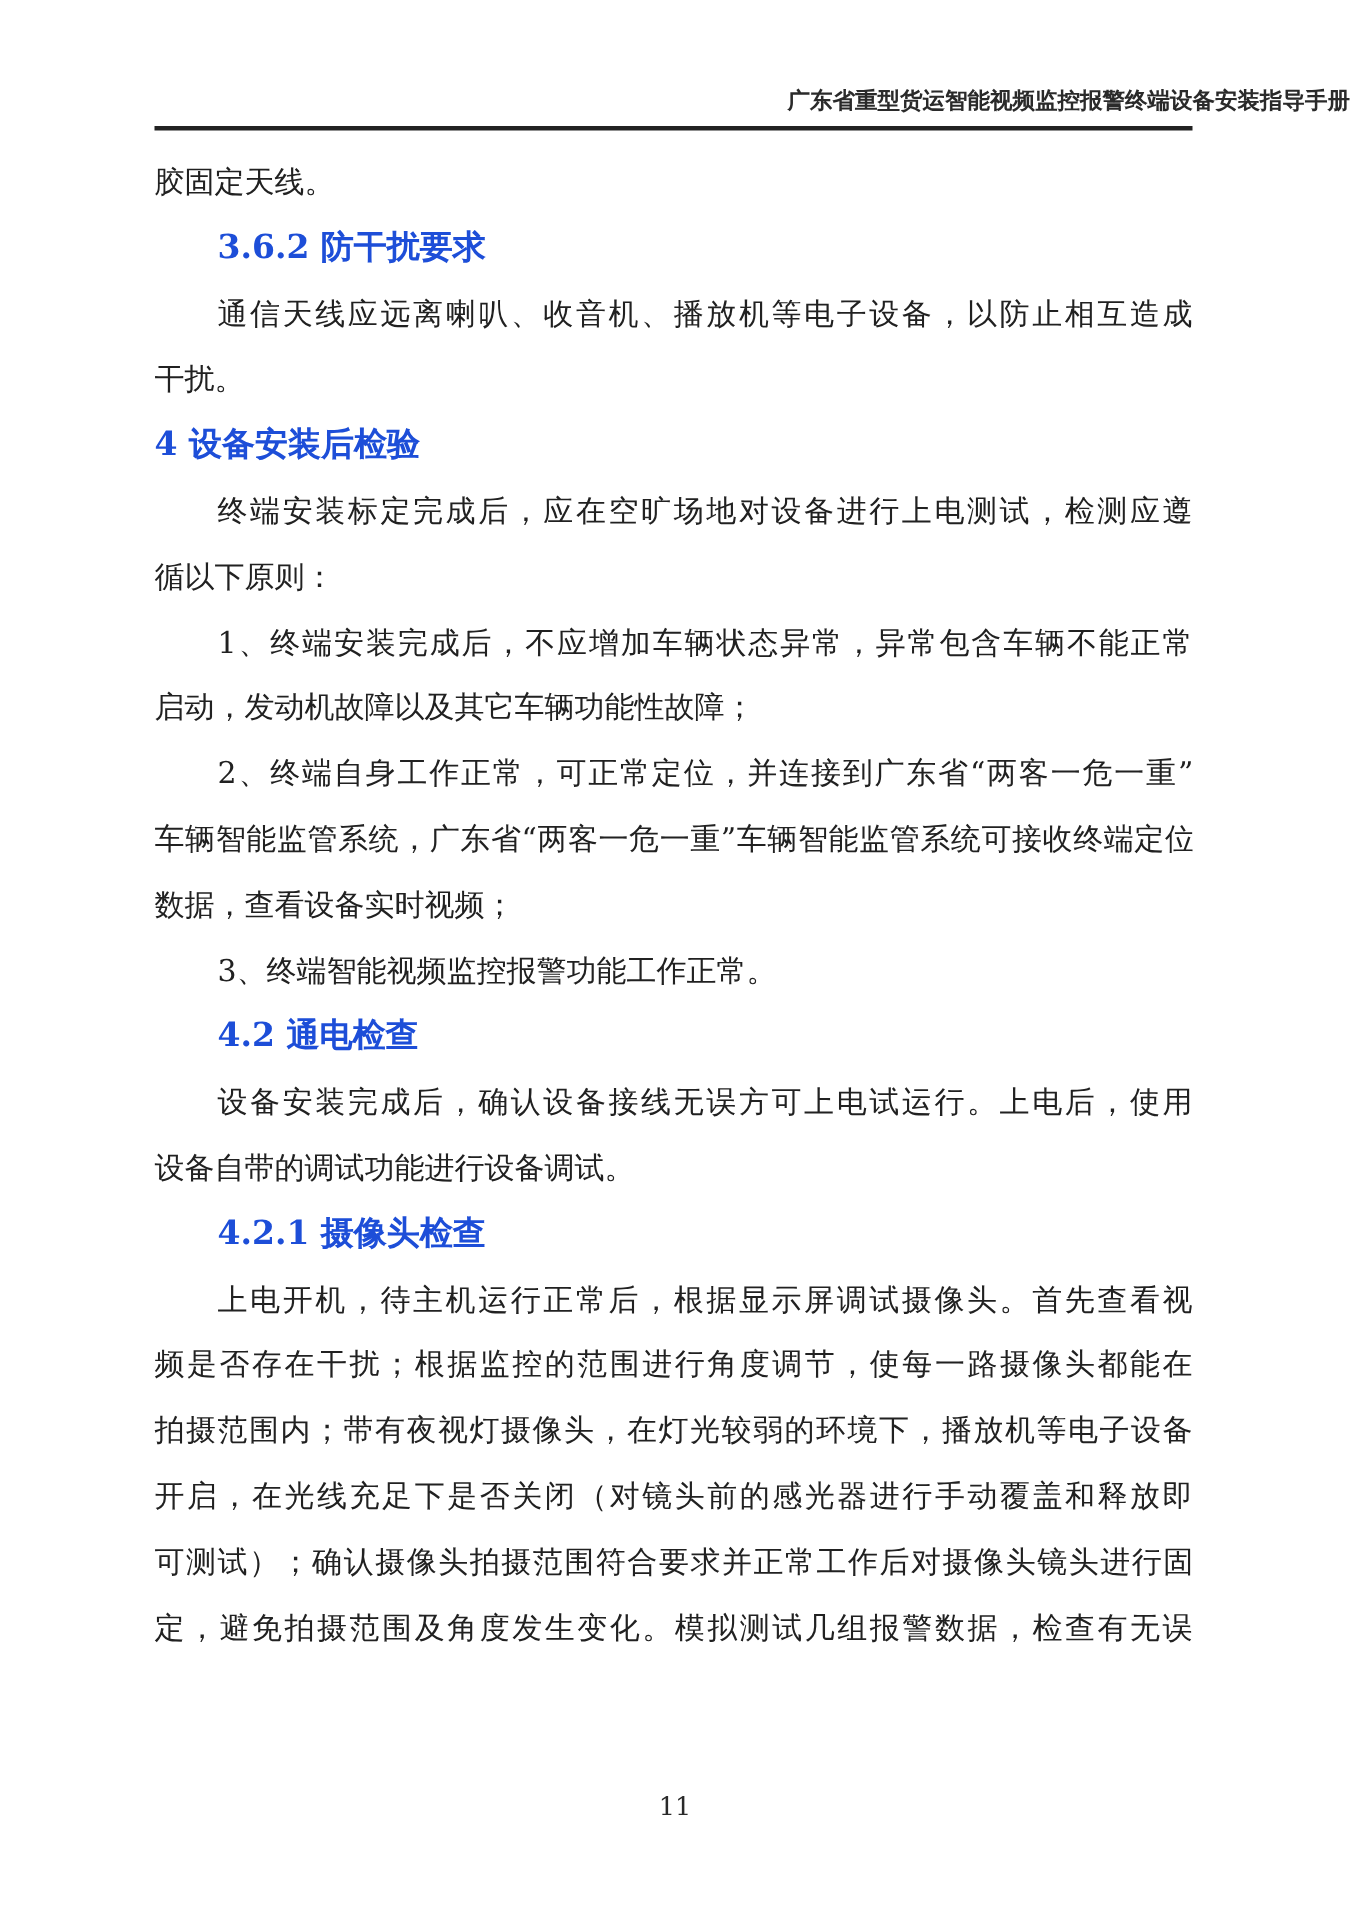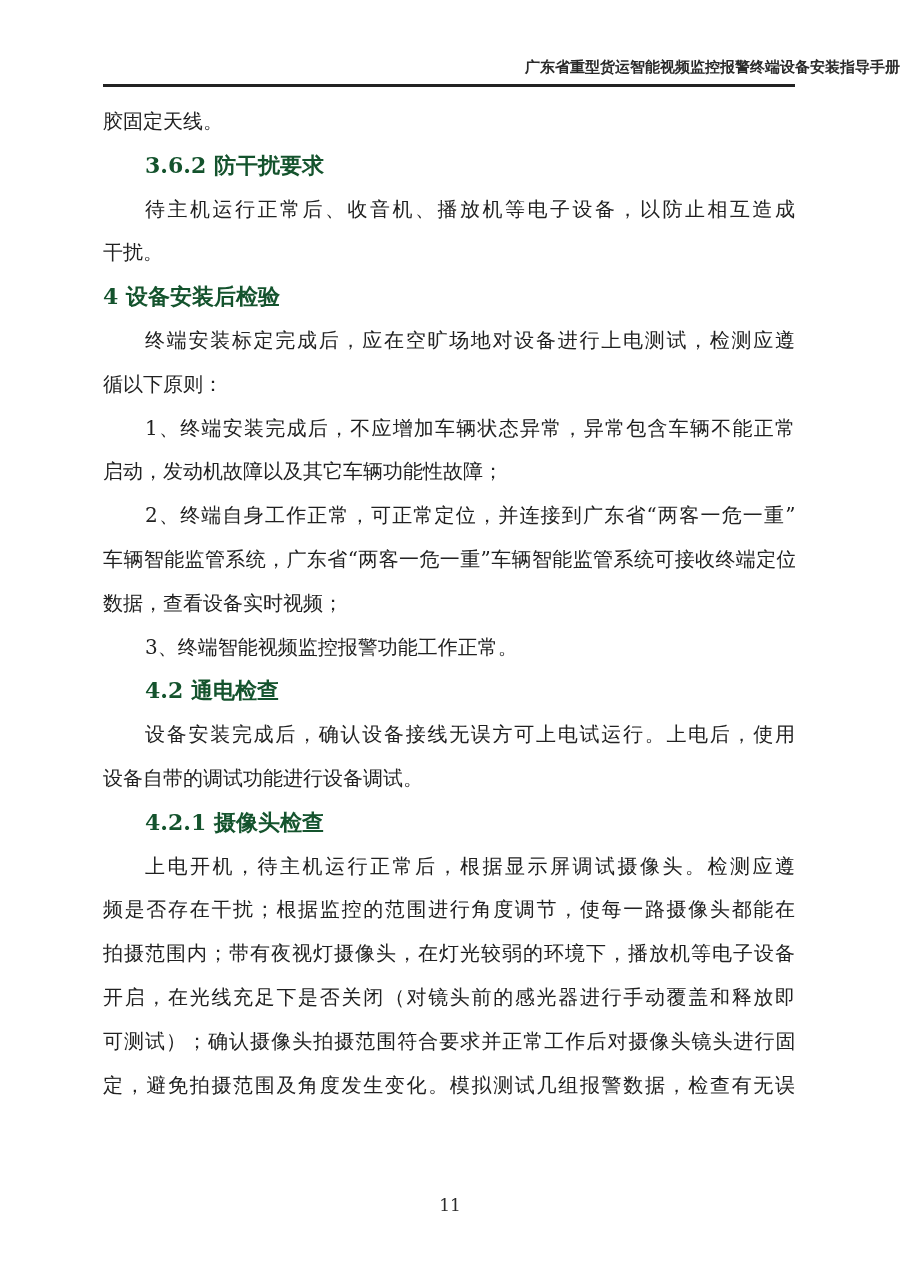--- a/index.html
+++ b/index.html
@@ -45,21 +45,21 @@
     height: 43.8px;
     line-height: 43.8px;
     font-size: 20px;
     overflow: hidden;
     white-space: normal;
     color: #212121;
   }
   .line.h1, .line.h2, .line.h3 {
     font-weight: bold;
     font-size: 22px;
-    color: #14532d;
+    color: #1d4ed8;
   }
   .line.indent { text-indent: 42px; }
   .line.fill {
     text-align: justify;
     text-align-last: justify;
     text-justify: inter-character;
   }
   .line.tight1 { letter-spacing: -0.5px; }
   .line.tight2 { letter-spacing: -1.6px; }
   .page-footer {
@@ -80,36 +80,36 @@
 
   <header>
     <div class="header-title">广东省重型货运智能视频监控报警终端设备安装指导手册</div>
     <div class="header-rule"></div>
   </header>
 
   <main class="content">
     <div>
         <div class="line body">胶固定天线。</div>
         <div class="line h3 indent">3.6.2 防干扰要求</div>
-        <div class="line body indent fill">待主机运行正常后、收音机、播放机等电子设备，以防止相互造成</div>
+        <div class="line body indent fill">通信天线应远离喇叭、收音机、播放机等电子设备，以防止相互造成</div>
         <div class="line body">干扰。</div>
         <div class="line h1">4 设备安装后检验</div>
         <div class="line body indent fill">终端安装标定完成后，应在空旷场地对设备进行上电测试，检测应遵</div>
         <div class="line body">循以下原则：</div>
         <div class="line body indent fill">1、终端安装完成后，不应增加车辆状态异常，异常包含车辆不能正常</div>
         <div class="line body">启动，发动机故障以及其它车辆功能性故障；</div>
         <div class="line body indent fill tight1">2、终端自身工作正常，可正常定位，并连接到广东省“两客一危一重”</div>
         <div class="line body fill tight2">车辆智能监管系统，广东省“两客一危一重”车辆智能监管系统可接收终端定位</div>
         <div class="line body">数据，查看设备实时视频；</div>
         <div class="line body indent">3、终端智能视频监控报警功能工作正常。</div>
         <div class="line h2 indent">4.2 通电检查</div>
         <div class="line body indent fill">设备安装完成后，确认设备接线无误方可上电试运行。上电后，使用</div>
         <div class="line body">设备自带的调试功能进行设备调试。</div>
         <div class="line h3 indent">4.2.1 摄像头检查</div>
-        <div class="line body indent fill">上电开机，待主机运行正常后，根据显示屏调试摄像头。检测应遵</div>
+        <div class="line body indent fill">上电开机，待主机运行正常后，根据显示屏调试摄像头。首先查看视</div>
         <div class="line body fill">频是否存在干扰；根据监控的范围进行角度调节，使每一路摄像头都能在</div>
         <div class="line body fill">拍摄范围内；带有夜视灯摄像头，在灯光较弱的环境下，播放机等电子设备</div>
         <div class="line body fill">开启，在光线充足下是否关闭（对镜头前的感光器进行手动覆盖和释放即</div>
         <div class="line body fill tight1">可测试）；确认摄像头拍摄范围符合要求并正常工作后对摄像头镜头进行固</div>
         <div class="line body fill">定，避免拍摄范围及角度发生变化。模拟测试几组报警数据，检查有无误</div>
       </div>
   </main>
 
   <footer class="page-footer">
     <span>11</span>

